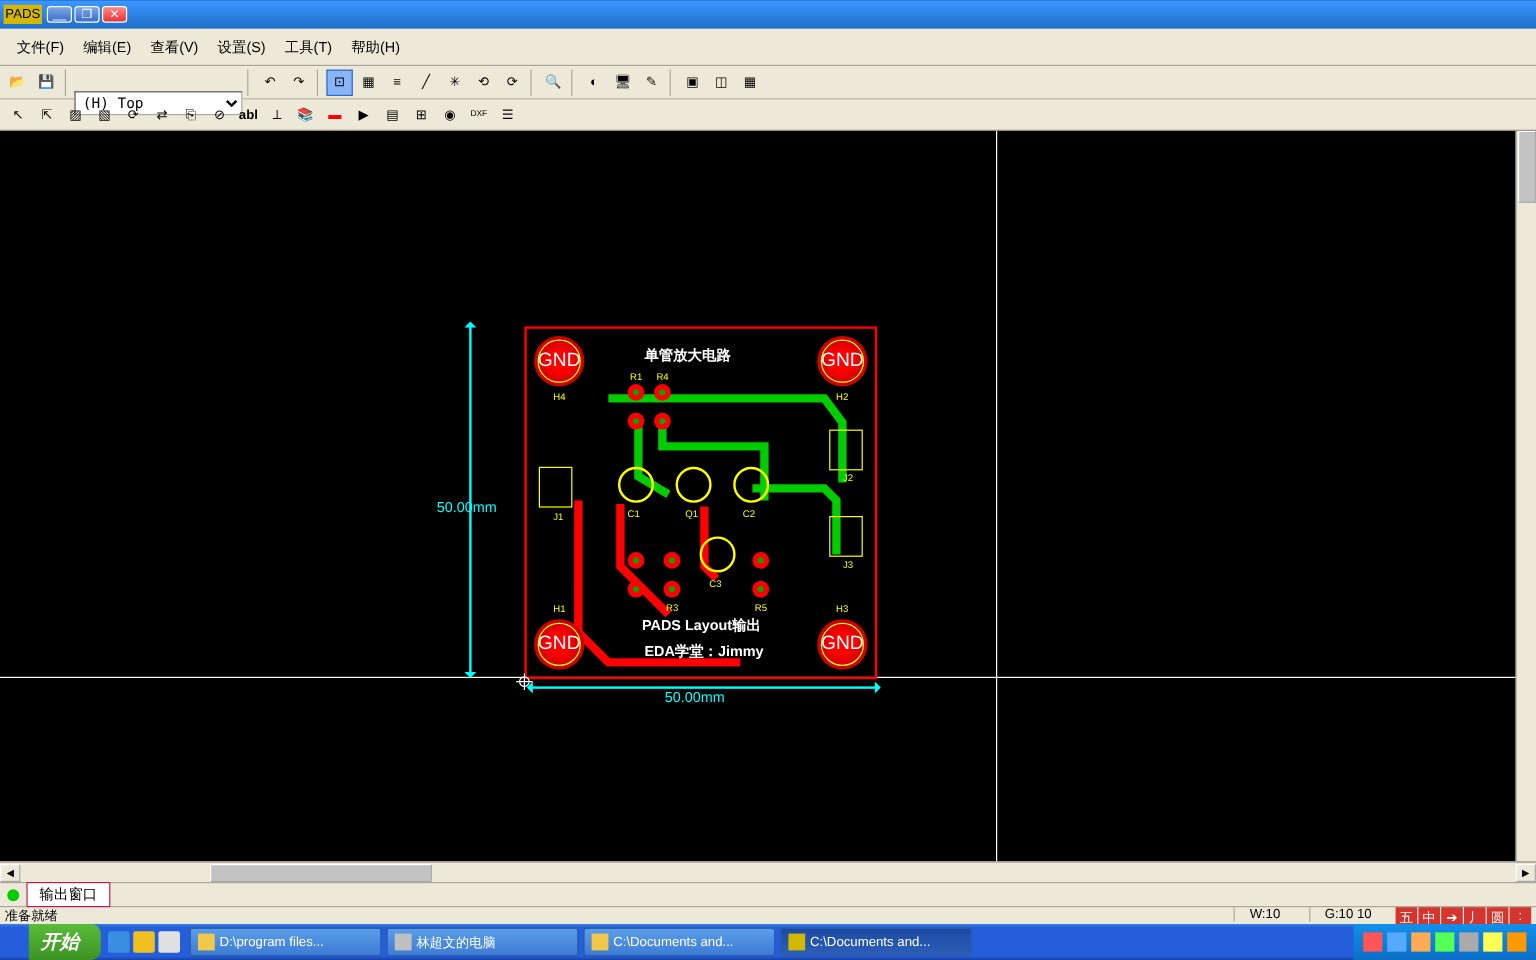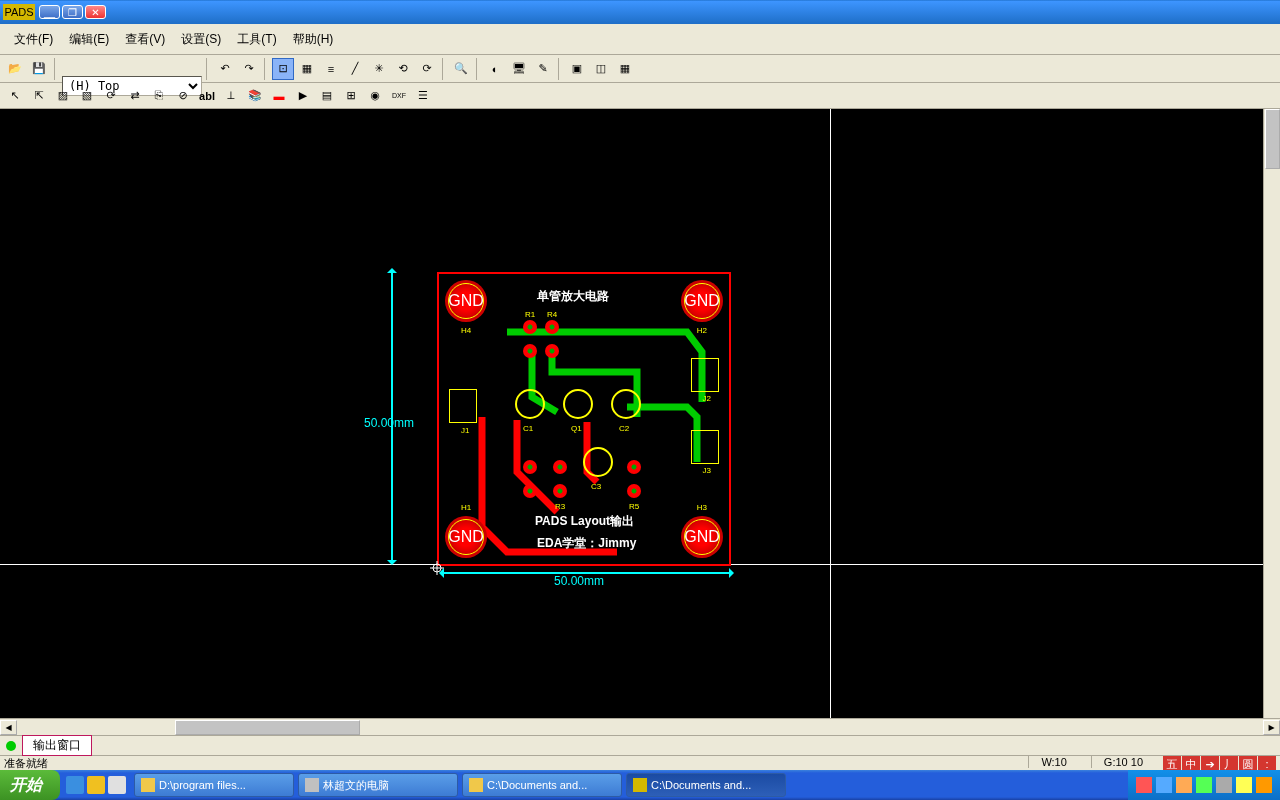--- a/index.html
+++ b/index.html
@@ -63,21 +63,21 @@
 .output-tab { height: 20px; background: #ece9d8; border-top: 1px solid #aca899; display: flex; align-items: center; font-size: 12px; }
 .output-tab .led { width: 10px; height: 10px; border-radius: 50%; background: #0c0; margin: 0 6px; }
 .output-tab .tab { background: #fff; border: 1px solid #be185d; padding: 1px 10px; }
 
 .statusbar { height: 20px; background: #ece9d8; border-top: 1px solid #aca899; display: flex; align-items: flex-start; font-size: 11px; padding: 0 4px; font-family: monospace; }
 .statusbar .seg { flex: 1; }
 .statusbar .seg-r { padding: 0 12px; border-left: 1px solid #aca899; margin-left: 12px; }
 .ime-ind { display: flex; gap: 1px; margin-left: 8px; }
 .ime-ind div { width: 18px; height: 16px; background: #d4362f; color: #fff; font-size: 11px; display: flex; align-items: center; justify-content: center; }
 
-.taskbar { position: absolute; bottom: 0; width: 100%; height: 30px; background: linear-gradient(#3a81dd, #245edb 10%, #245edb 90%, #1941a5); display: flex; align-items: center; }
+.taskbar { position: absolute; bottom: 0; width: 100%; height: 30px; background: linear-gradient(#3a81dd, #245edb 10%, #245edb 90%, #1941a5); display: flex; align-items: center; padding-left: 24px; }
 .startbtn { height: 30px; padding: 0 18px 0 10px; background: linear-gradient(#5bbb3a, #3c9223); color: #fff; font-style: italic; font-weight: bold; font-size: 16px; display: flex; align-items: center; border-radius: 0 8px 8px 0; }
 .ql { display: flex; gap: 3px; padding: 0 6px; align-items: center; }
 .ql div { width: 18px; height: 18px; border-radius: 2px; }
 .taskbtn { height: 24px; min-width: 160px; margin: 0 2px; background: linear-gradient(#5a9ee8, #3d7bd4); border: 1px solid #2d5ba5; border-radius: 3px; color: #fff; font-size: 11px; display: flex; align-items: center; padding: 0 6px; gap: 4px; }
 .taskbtn.active { background: linear-gradient(#1b4ba3, #2d5fb8); }
 .tray { margin-left: auto; height: 30px; background: linear-gradient(#1290e9, #0d6fc7); display: flex; align-items: center; padding: 0 8px; gap: 4px; color: #fff; font-size: 11px; }
 .tray .ticon { width: 16px; height: 16px; }
 </style>
 </head>
 <body>

